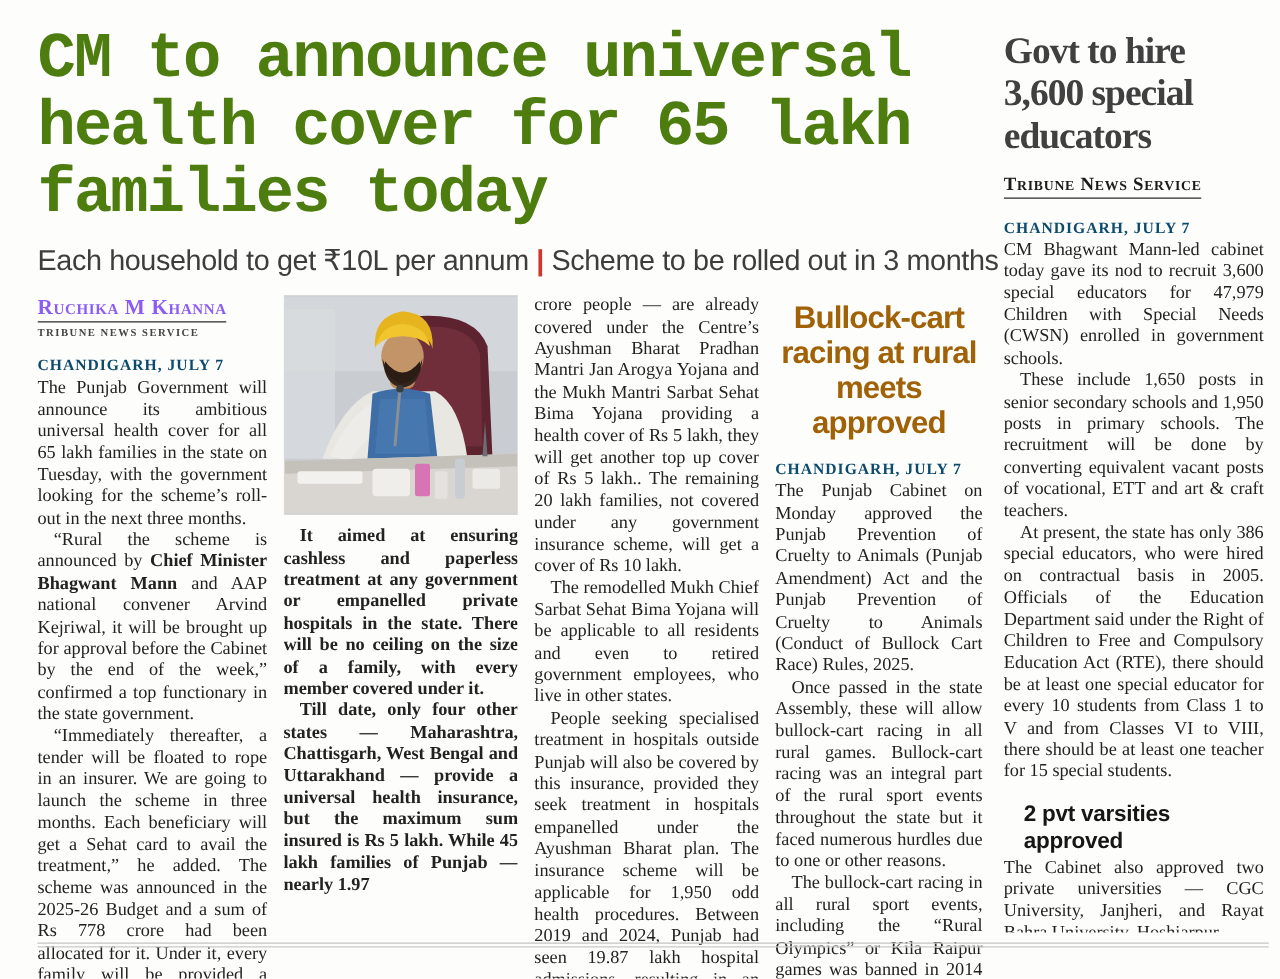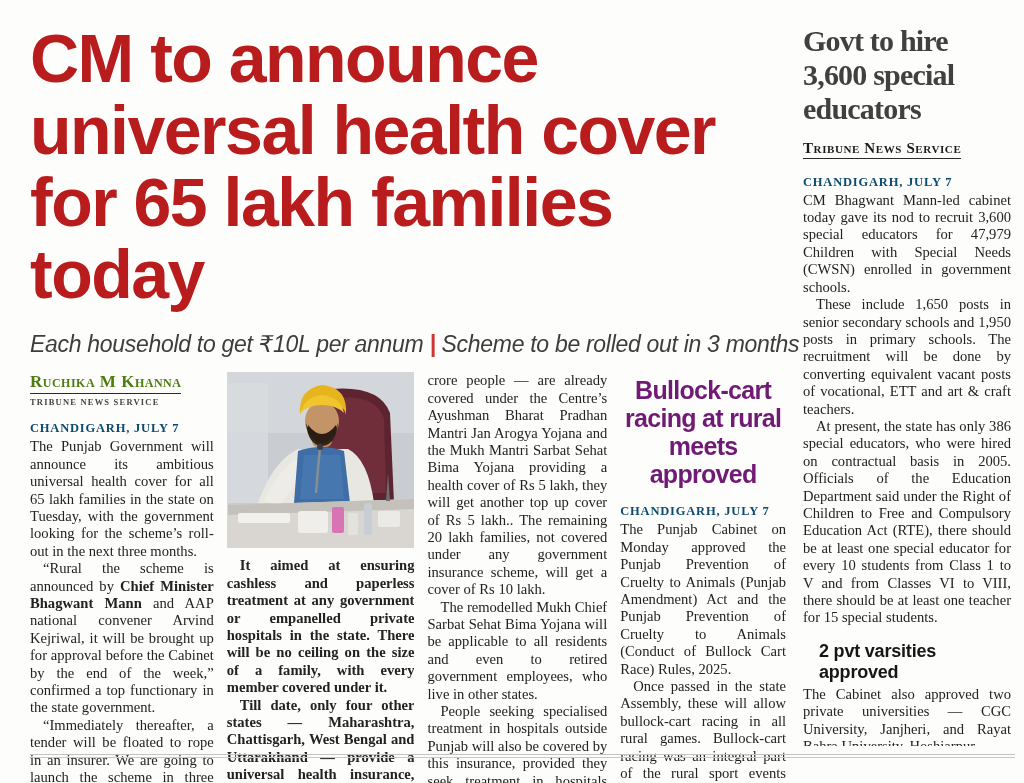--- a/index.html
+++ b/index.html
@@ -16,35 +16,34 @@
   }
 
   
   .main-article {
     position: absolute;
     left: 30px;
     top: 22px;
     width: 756px;
   }
   .main-headline {
-    font-family: Liberation Sans, sans-serif;
-    font-weight: 700;
-    font-size: 68px;
+    font-family: Liberation Mono, monospace;
+    font-weight: 700;
+    font-size: 51px;
     line-height: 1.06;
     letter-spacing: -1.5px;
-    color: #b91c1c;
+    color: #4d7c0f;
   }
   .subheadline {
-    margin-top: 21px;
+    margin-top: 11px;
     font-family: "Liberation Sans", "DejaVu Sans", sans-serif;
     font-size: 23px;
     letter-spacing: -0.3px;
     color: #3d3d3d;
     white-space: nowrap;
-    font-style: italic;
   }
   .subheadline .divider {
     font-weight: 700;
     padding: 0 6px;
   }
 
   .columns {
     display: flex;
     gap: 13px;
     margin-top: 14px;
@@ -54,21 +53,21 @@
   .col-1 { width: 184px; }
   .col-2 { width: 188px; font-weight: bold; }
   .col-3 { width: 180px; }
   .col-4 { width: 166px; }
 
   .byline-name {
     font-variant: small-caps;
     font-weight: 700;
     font-size: 17px;
     letter-spacing: 0.5px;
-    color: #4d7c0f;
+    color: #8b5cf6;
     border-bottom: 1.5px solid #2a2a2a;
     display: inline-block;
     padding-bottom: 1px;
   }
   .byline-org {
     font-size: 8.5px;
     font-weight: 700;
     letter-spacing: 1.2px;
     color: #444;
     margin-top: 3px;
@@ -106,21 +105,21 @@
   .photo-frame svg { display: block; }
 
   
   .bullock-headline {
     font-family: "Liberation Sans", "DejaVu Sans", sans-serif;
     font-weight: 700;
     font-size: 25px;
     line-height: 1.12;
     letter-spacing: -0.7px;
     text-align: center;
-    color: #701a75;
+    color: #a16207;
     margin: 4px 0 16px 0;
   }
 
   
   .sidebar-article {
     position: absolute;
     left: 803px;
     top: 24px;
     width: 208px;
     height: 722px;

